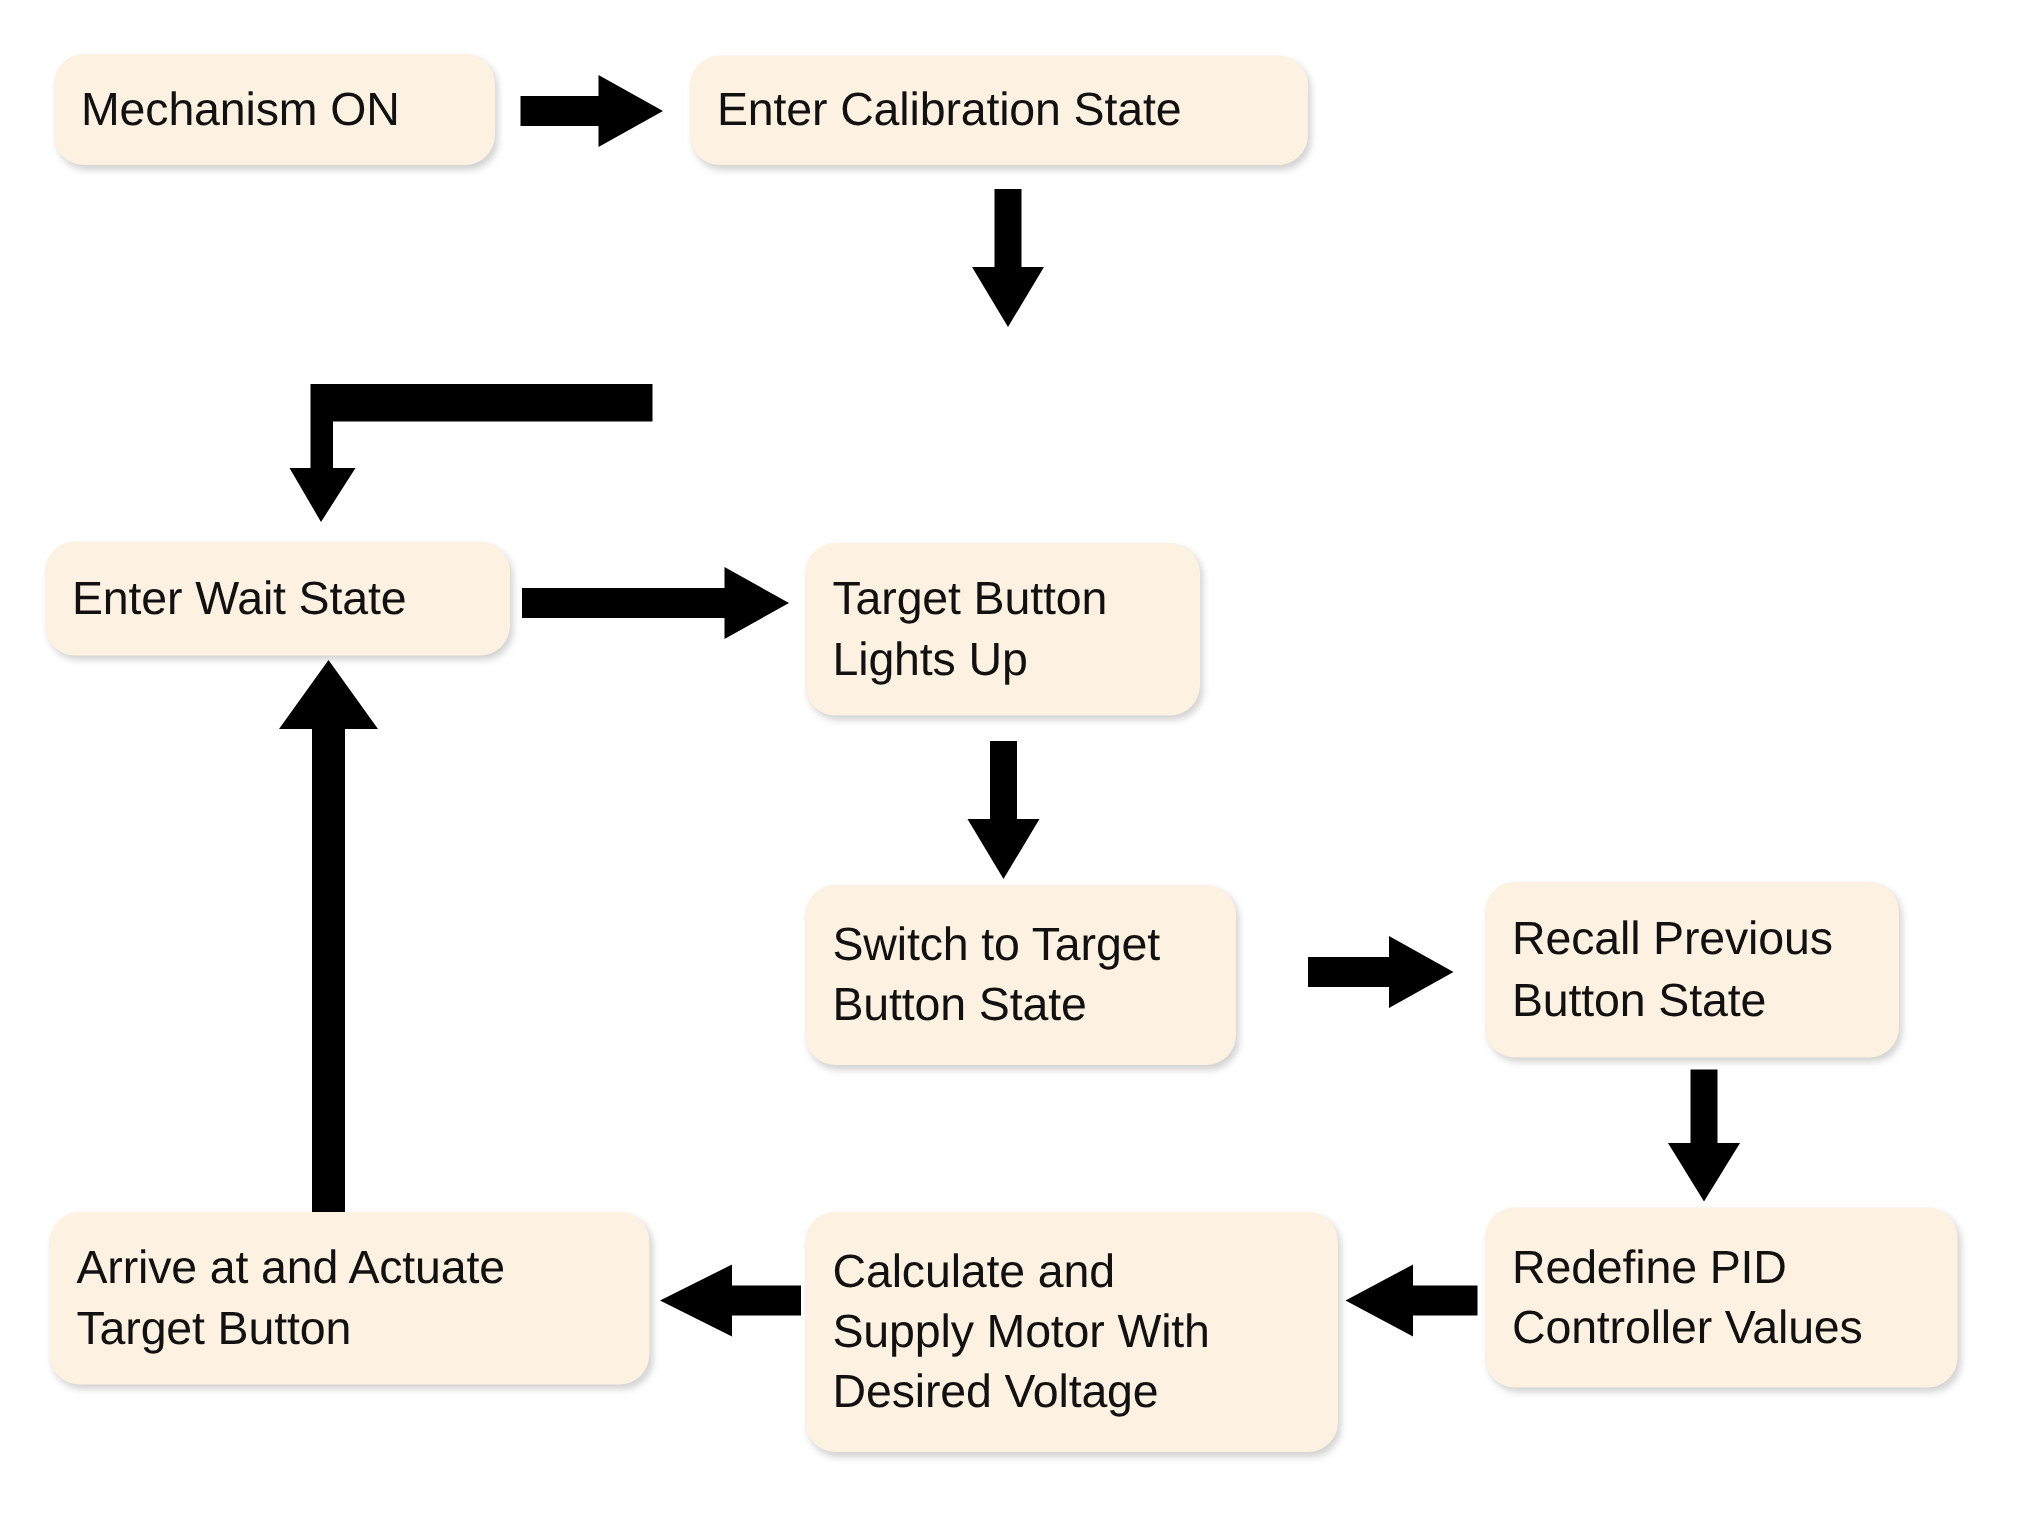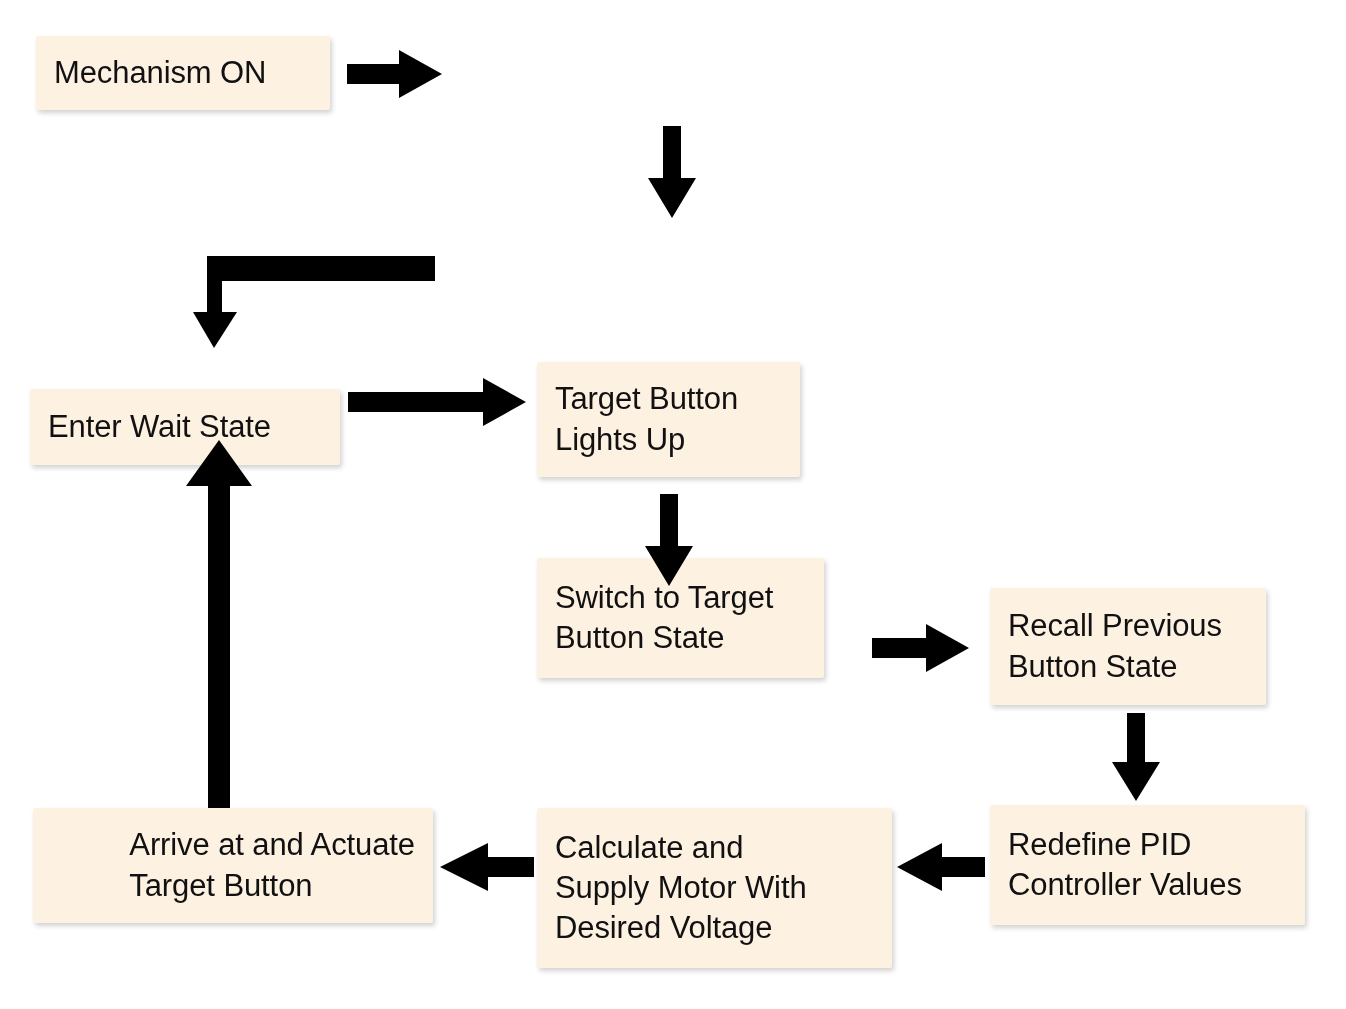--- a/index.html
+++ b/index.html
@@ -17,21 +17,21 @@
     position: relative;
     width: 1346px;
     height: 1009px;
     overflow: hidden;
     background: #ffffff;
   }
   .node {
     position: absolute;
     box-sizing: border-box;
     background: #fdf1e2;
-    border-radius: 2px;
+    border-radius: 20px;
     box-shadow: 2px 3px 5px rgba(0,0,0,0.18);
     display: flex;
     align-items: center;
     justify-content: flex-start;
     padding: 0 18px;
   }
   .node .label {
     font-size: 31px;
     line-height: 1.30;
     color: #111111;
@@ -50,53 +50,56 @@
 </style>
 </head>
 <body>
 
 <div id="canvas">
 
   <div class="node" style="left:36px; top:36px; width:294px; height:74px;">
     <span class="label">Mechanism ON</span>
   </div>
 
+  <div class="node" style="left:460px; top:37px; width:412px; height:73px;">
+    <span class="label">Enter Calibration State</span>
+  </div>
 
 
-  <div class="node" style="left:30px; top:361px; width:310px; height:76px;margin-top:28px;">
+  <div class="node" style="left:30px; top:361px; width:310px; height:76px;">
     <span class="label">Enter Wait State</span>
   </div>
 
   <div class="node" style="left:537px; top:362px; width:263px; height:115px;">
     <span class="label">Target Button
 Lights Up</span>
   </div>
 
-  <div class="node" style="left:537px; top:558px; width:287px; height:120px;">
+  <div class="node" style="left:537px; top:590px; width:287px; height:120px;">
     <span class="label">Switch to Target
 Button State</span>
   </div>
 
   <div class="node" style="left:990px; top:588px; width:276px; height:117px;">
     <span class="label">Recall Previous
 Button State</span>
   </div>
 
   <div class="node" style="left:537px; top:808px; width:355px; height:160px;">
     <span class="label">Calculate and
 Supply Motor With
 Desired Voltage</span>
   </div>
 
   <div class="node" style="left:990px; top:805px; width:315px; height:120px;">
     <span class="label">Redefine PID
 Controller Values</span>
   </div>
 
-  <div class="node" style="left:33px; top:808px; width:400px; height:115px;justify-content:flex-end;">
+  <div class="node" style="left:33px; top:808px; width:400px; height:115px;">
     <span class="label">Arrive at and Actuate
 Target Button</span>
   </div>
 
   <div class="arrow" style="left:347px; top:50px; width:95px; height:48px;">
     <svg width="95" height="48" viewBox="0 0 95 48">
       <path d="M0,14 L52,14 L52,0 L95,24 L52,48 L52,34 L0,34 Z" fill="#000000"></path>
     </svg>
   </div>
 

